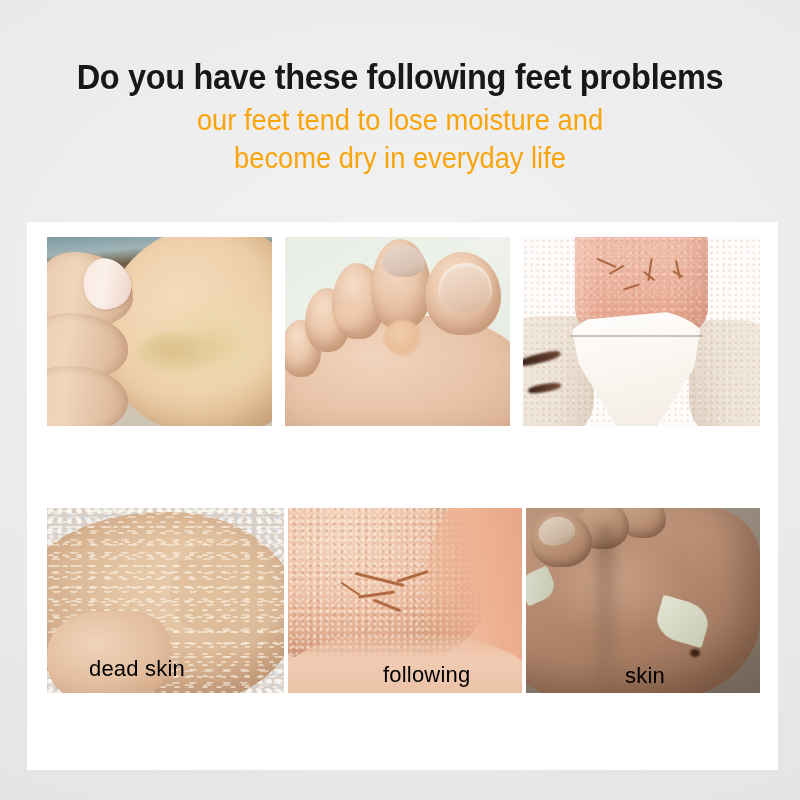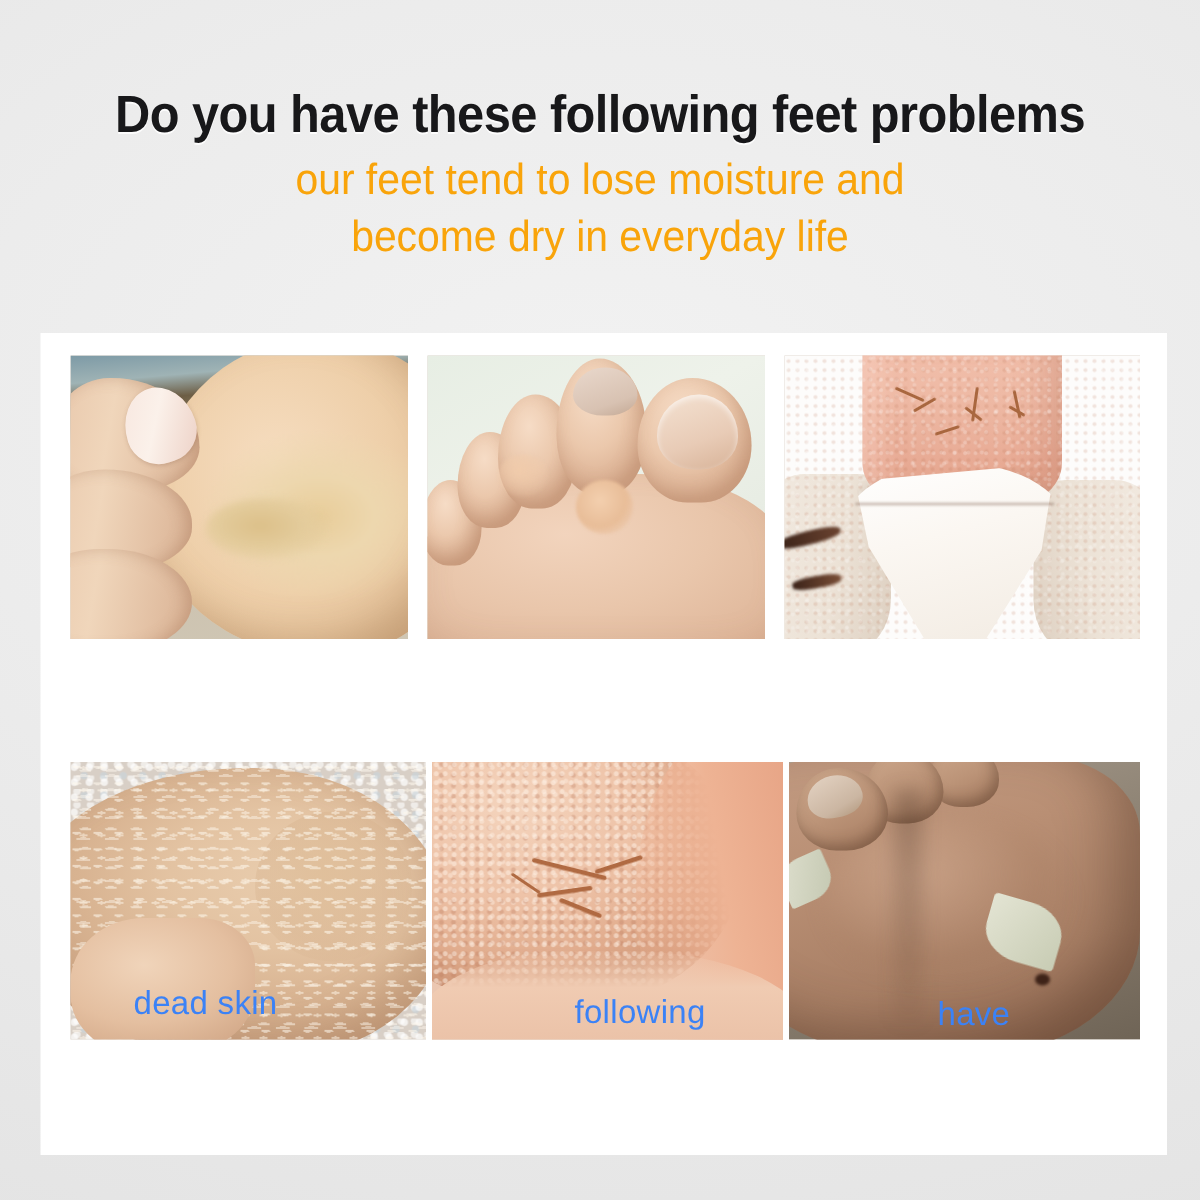--- a/index.html
+++ b/index.html
@@ -57,21 +57,21 @@
   .photo {
     position: absolute;
     overflow: hidden;
     background: #d8cfc6;
   }
   .photo .inner { position: absolute; inset: 0; }
 
   .caption {
     position: absolute;
     font-size: 22px;
-    color: #3b82f6;
+    color: #000000;
     font-family: "Liberation Sans", sans-serif;
     white-space: nowrap;
     letter-spacing: 0.2px;
   }
 
   
   #ph1 { left: 20px; top: 15px; width: 225px; height: 189px; }
   #ph1 .bg {
     position:absolute; inset:0;
     background:
@@ -448,16 +448,16 @@
         <div class="nail6"></div>
         <div class="shadowstripe"></div>
         <div class="leafL"></div>
         <div class="leafR"></div>
         <div class="mole"></div>
       </div>
     </div>
 
     <div class="caption" id="cap1">dead skin</div>
     <div class="caption" id="cap2">following</div>
-    <div class="caption" id="cap3">have</div>
+    <div class="caption" id="cap3">skin</div>
 
   </div>
 </div>
 
 </body></html>

